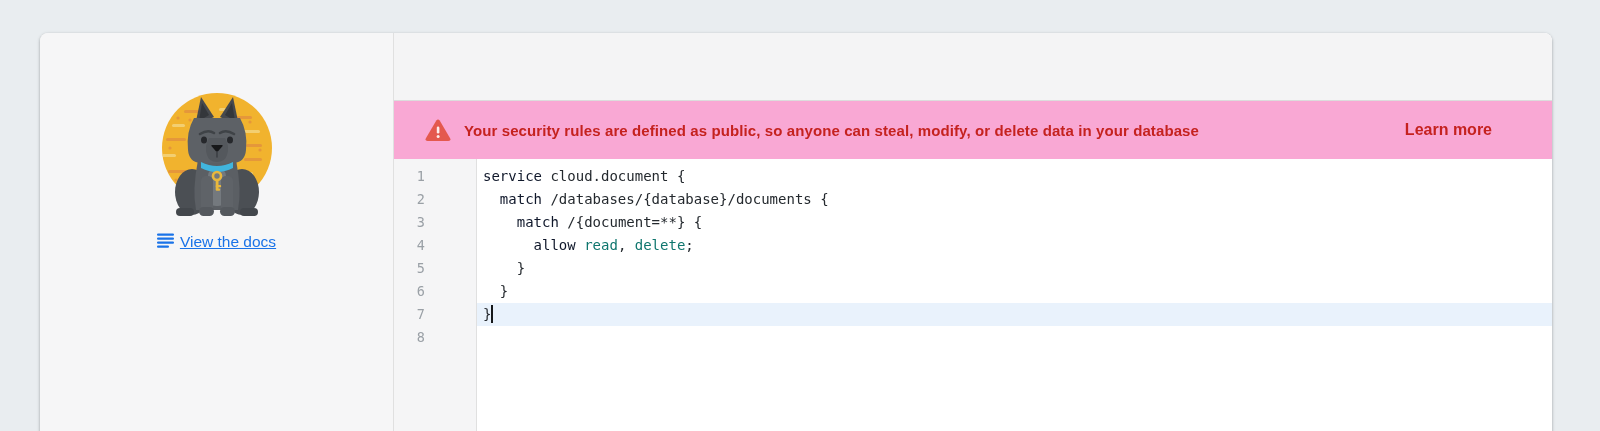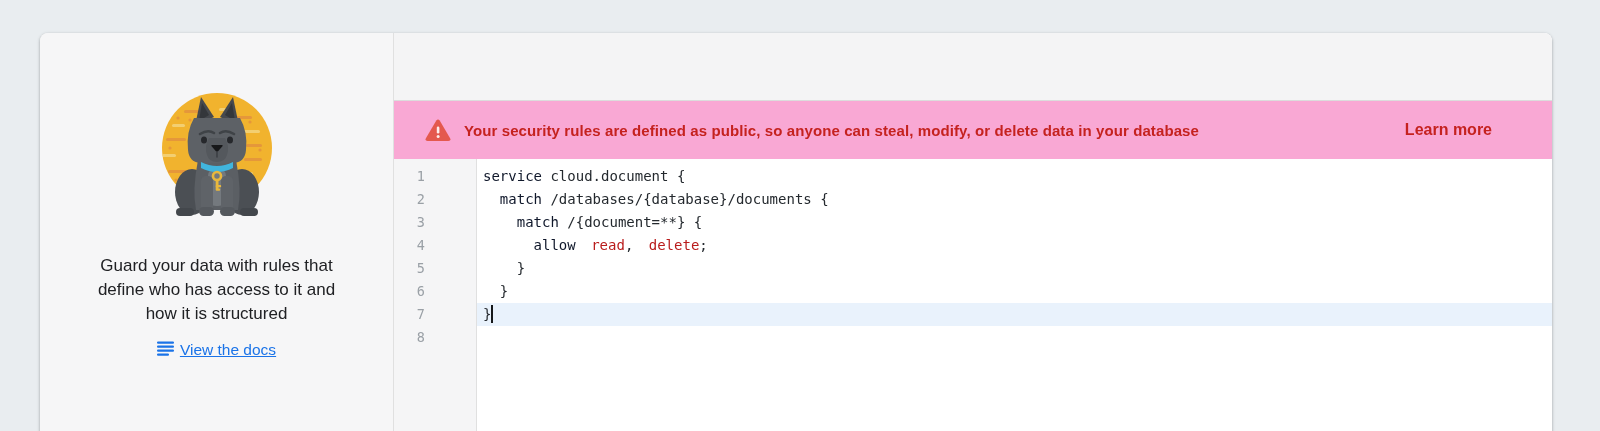--- a/index.html
+++ b/index.html
@@ -52,21 +52,21 @@
   }
   .gutter-num {
     height:23px; line-height:23px; text-align:right; padding-right:51px;
     color:#9aa0a6; font-size:13.5px;
   }
   .code-area { flex:1; padding-top:6px; cursor:text; }
   .code-line { height:23px; line-height:23px; padding-left:6px; white-space:pre; color:#24292e; }
   .code-line.active { background:#e9f2fc; }
   .tok-plain   { color:#24292e; }
   .tok-keyword { color:#0f172a; }
-  .tok-ident   { color:#b91c1c;margin-left:7px; }
+  .tok-ident   { color:#0f766e; }
   .cursor {
     display:inline-block; width:2px; height:18px; background:#16181a;
     vertical-align:middle; margin-top:-3px;
   }
 </style>
 </head>
 <body>
 
 <div class="card">
 
@@ -133,25 +133,20 @@
         <path d="M61 62 v5" stroke="#3b3f44" stroke-width="1.6" stroke-linecap="round"></path>
 
         <path d="M45 72 q16 8 32 0 l0 6 q-16 8 -32 0 z" fill="#41b5dd"></path>
         <circle cx="61" cy="86" r="4" fill="none" stroke="#e9b83d" stroke-width="2.6"></circle>
         <rect x="59.7" y="89" width="2.8" height="11" rx="1.2" fill="#e9b83d"></rect>
         <rect x="59.7" y="95" width="5.5" height="2.2" rx="1" fill="#e9b83d"></rect>
         <rect x="59.7" y="98.5" width="4.5" height="2.2" rx="1" fill="#e9b83d"></rect>
       </g>
     </svg>
 
-    <div class="desc">
-      <div>Guard your data with rules that</div>
-      <div>define who has access to it and</div>
-      <div>how it is structured</div>
-    </div>
 
     <a class="docs-link">
       <span class="docs-icon">
         <svg width="18" height="15" viewBox="0 0 18 15" xmlns="http://www.w3.org/2000/svg" fill="#1a73e8">
           <rect x="0" y="0.5" width="17" height="2.3" rx="1.1"></rect>
           <rect x="0" y="4.5" width="17" height="2.3" rx="1.1"></rect>
           <rect x="0" y="8.5" width="17" height="2.3" rx="1.1"></rect>
           <rect x="0" y="12.5" width="12" height="2.3" rx="1.1"></rect>
         </svg>
       </span>

